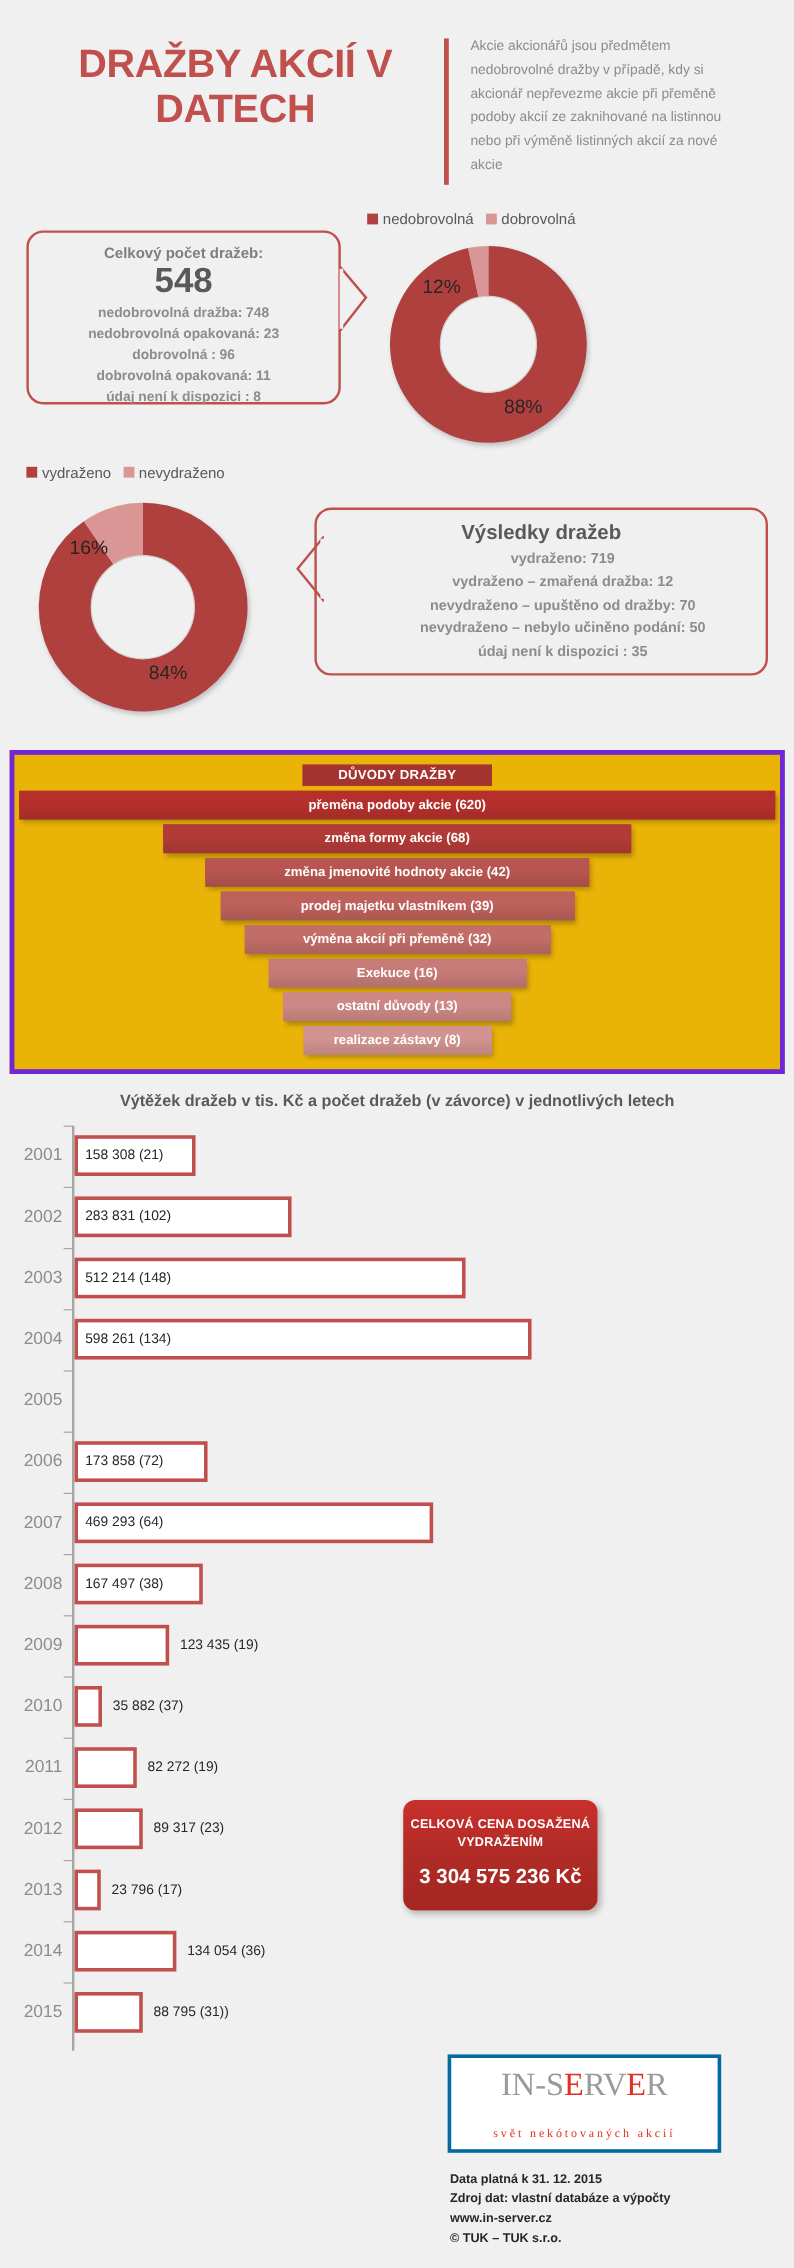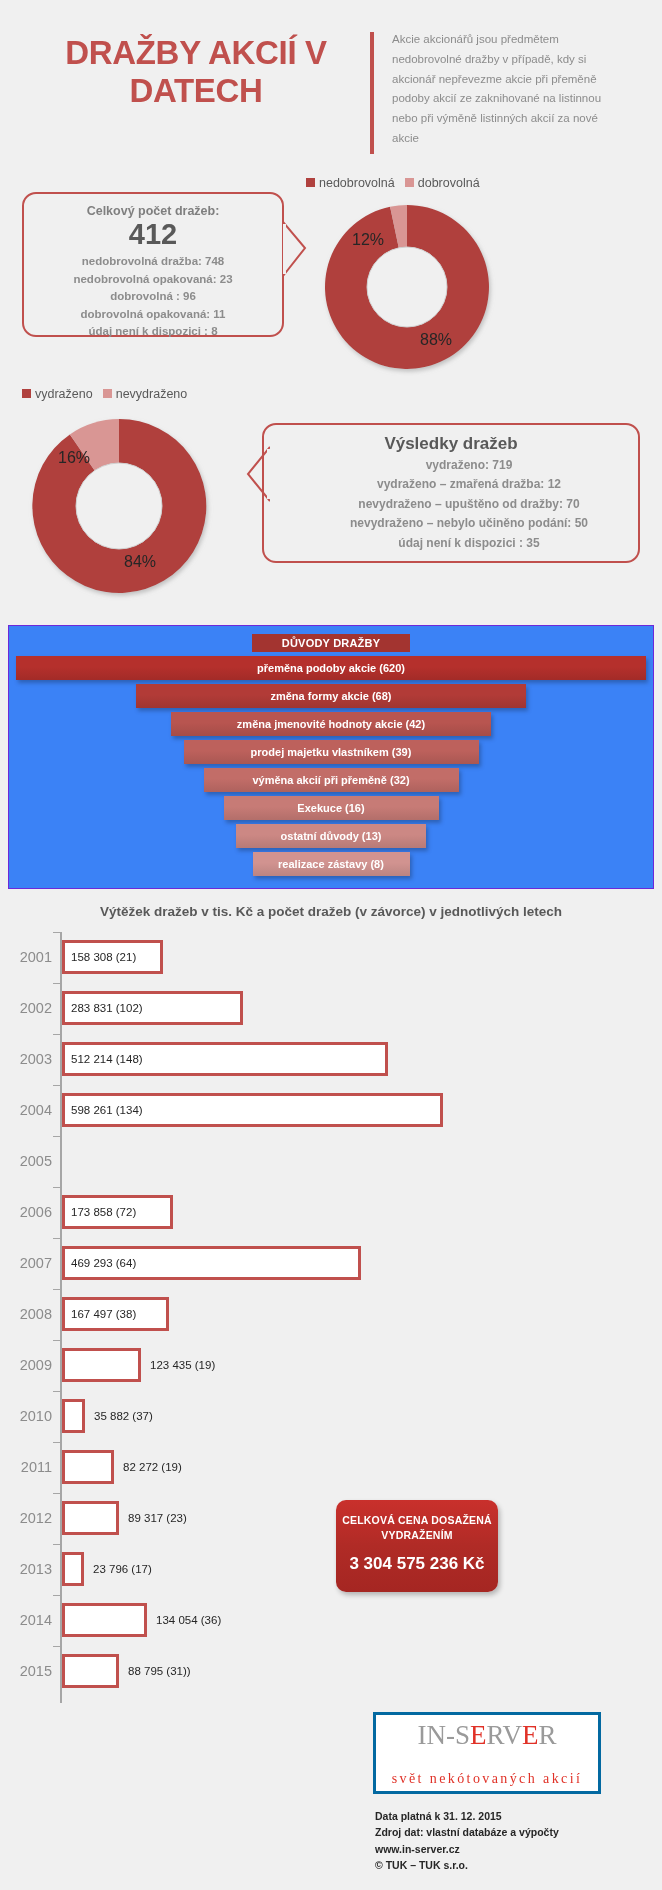--- a/index.html
+++ b/index.html
@@ -56,21 +56,21 @@
   .sec2 { position: relative; height: 240px; }
   .legend2 { position: absolute; left: 22px; top: 6px; }
   .donut2 { position: absolute; left: 24px; top: 30px; }
   .callout2 { left: 262px; top: 42px; width: 378px; height: 140px; }
   .cal2-title { font-size: 17px; font-weight: bold; text-align: center; padding-top: 9px; color: #595959; }
   .cal2-line { font-size: 12px; font-weight: bold; text-align: center; color: #8c8c8c; line-height: 1.62; margin-left: 36px; }
   .tail-left { position: absolute; left: 228px; top: 62px; width: 42px; height: 62px; }
 
   
   .funnel-box {
-    margin: 4px 8px 0 8px; border: 1px solid #6d28d9; background: #3b82f6;
+    margin: 4px 8px 0 8px; border: 4px solid #6d28d9; background: #eab308;
     padding: 8px 0 12px 0; position: relative;
   }
   .funnel-head {
     width: 158px; margin: 0 auto; background: #a33430; color: #fff;
     font-size: 11px; font-weight: bold; text-align: center; padding: 3px 0;
     letter-spacing: 0.2px;
   }
   .fbar {
     margin: 4px auto 0 auto; color: #fff; font-weight: bold;
     text-align: center; font-size: 11px; display: flex;
@@ -109,21 +109,21 @@
   .redbox-v { font-size: 17px; font-weight: bold; margin-top: 11px; }
 
   
   .logo {
     position: absolute; left: 373px; top: 1712px; width: 228px; height: 82px;
     border: 3px solid #0369a1; background: #fff;
     display: flex; flex-direction: column; align-items: center; justify-content: center;
   }
   .logo-main { font-family: "Liberation Serif", serif; font-size: 27px; letter-spacing: 0px; color: #9a9a9a; }
   .logo-main .r { color: #e03127; }
-  .logo-sub { font-size: 14px; color: #e03127; letter-spacing: 2.4px; margin-top: 20px; font-family: "Liberation Serif", serif; }
+  .logo-sub { font-size: 10px; color: #e03127; letter-spacing: 2.4px; margin-top: 20px; font-family: "Liberation Serif", serif; }
   .footer {
     position: absolute; left: 375px; top: 1808px; width: 280px;
     font-size: 10.5px; color: #262626; line-height: 1.55; font-weight: bold;
   }
 </style>
 </head>
 <body>
 
 <div class="header">
   <div class="header-left">
@@ -155,21 +155,21 @@
         <circle cx="89" cy="89" r="40" fill="#f0f0f0"></circle>
       </g>
       <circle cx="89" cy="89" r="40" fill="#f0f0f0" stroke="#d0d0d0" stroke-width="1"></circle>
     </svg>
   </div>
   <div class="pct" style="left:352px; top:55px;">12%</div>
   <div class="pct" style="left:420px; top:155px;">88%</div>
 
   <div class="callout callout1">
     <div class="cal-title">Celkový počet dražeb:</div>
-    <div class="cal-big">412</div>
+    <div class="cal-big">548</div>
     <div class="cal-lines">
       <div class="cal-line">nedobrovolná dražba:  748</div>
       <div class="cal-line">nedobrovolná opakovaná:  23</div>
       <div class="cal-line">dobrovolná :  96</div>
       <div class="cal-line">dobrovolná opakovaná:  11</div>
       <div class="cal-line">údaj není k dispozici :  8</div>
     </div>
   </div>
 
   <svg class="tail1" viewBox="0 0 44 64">

